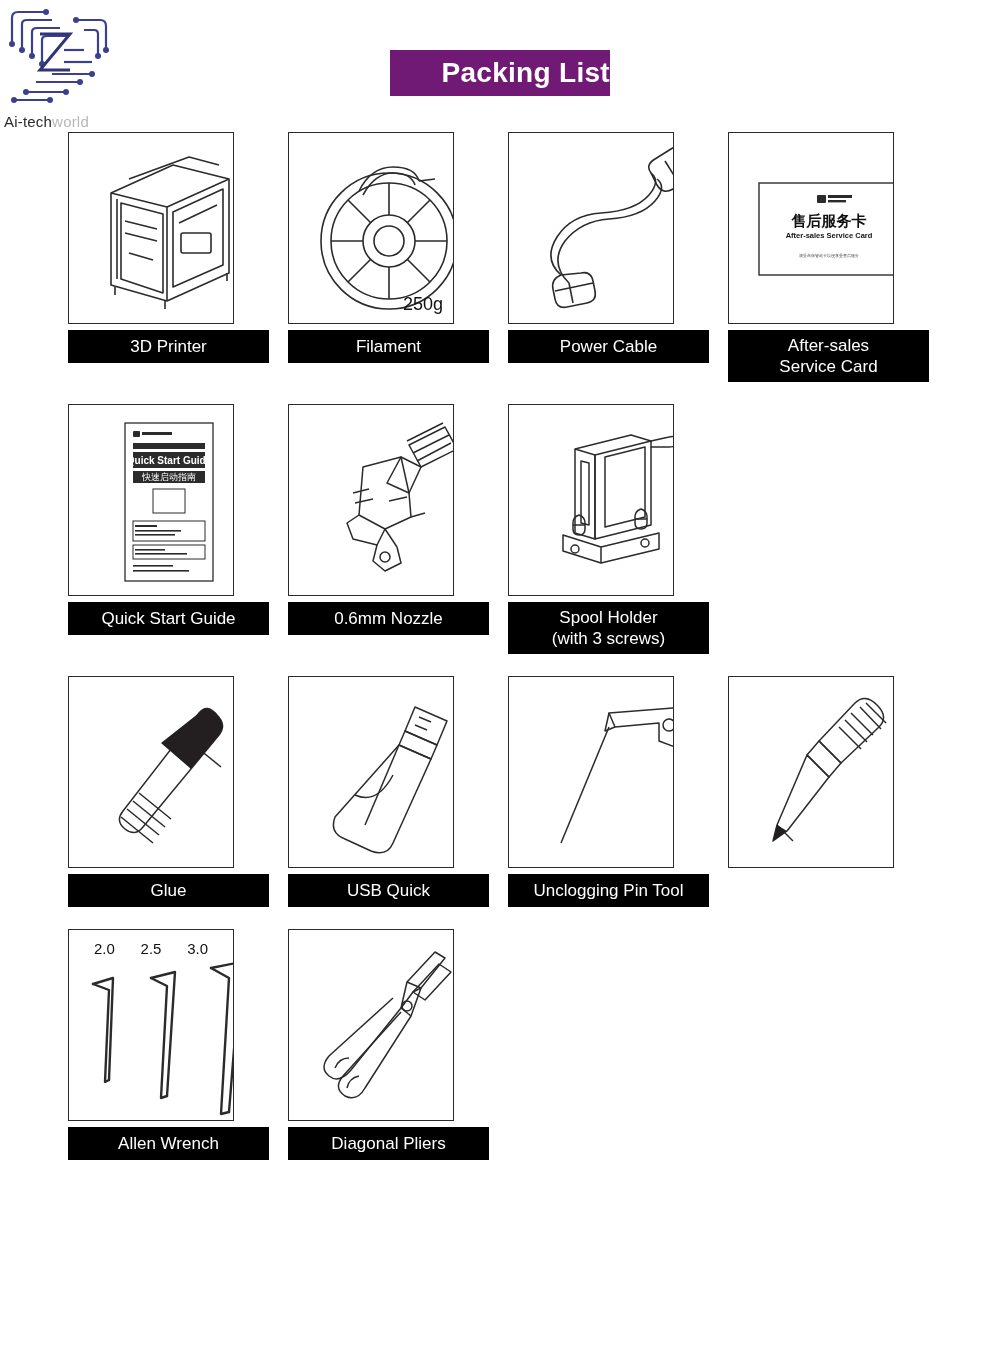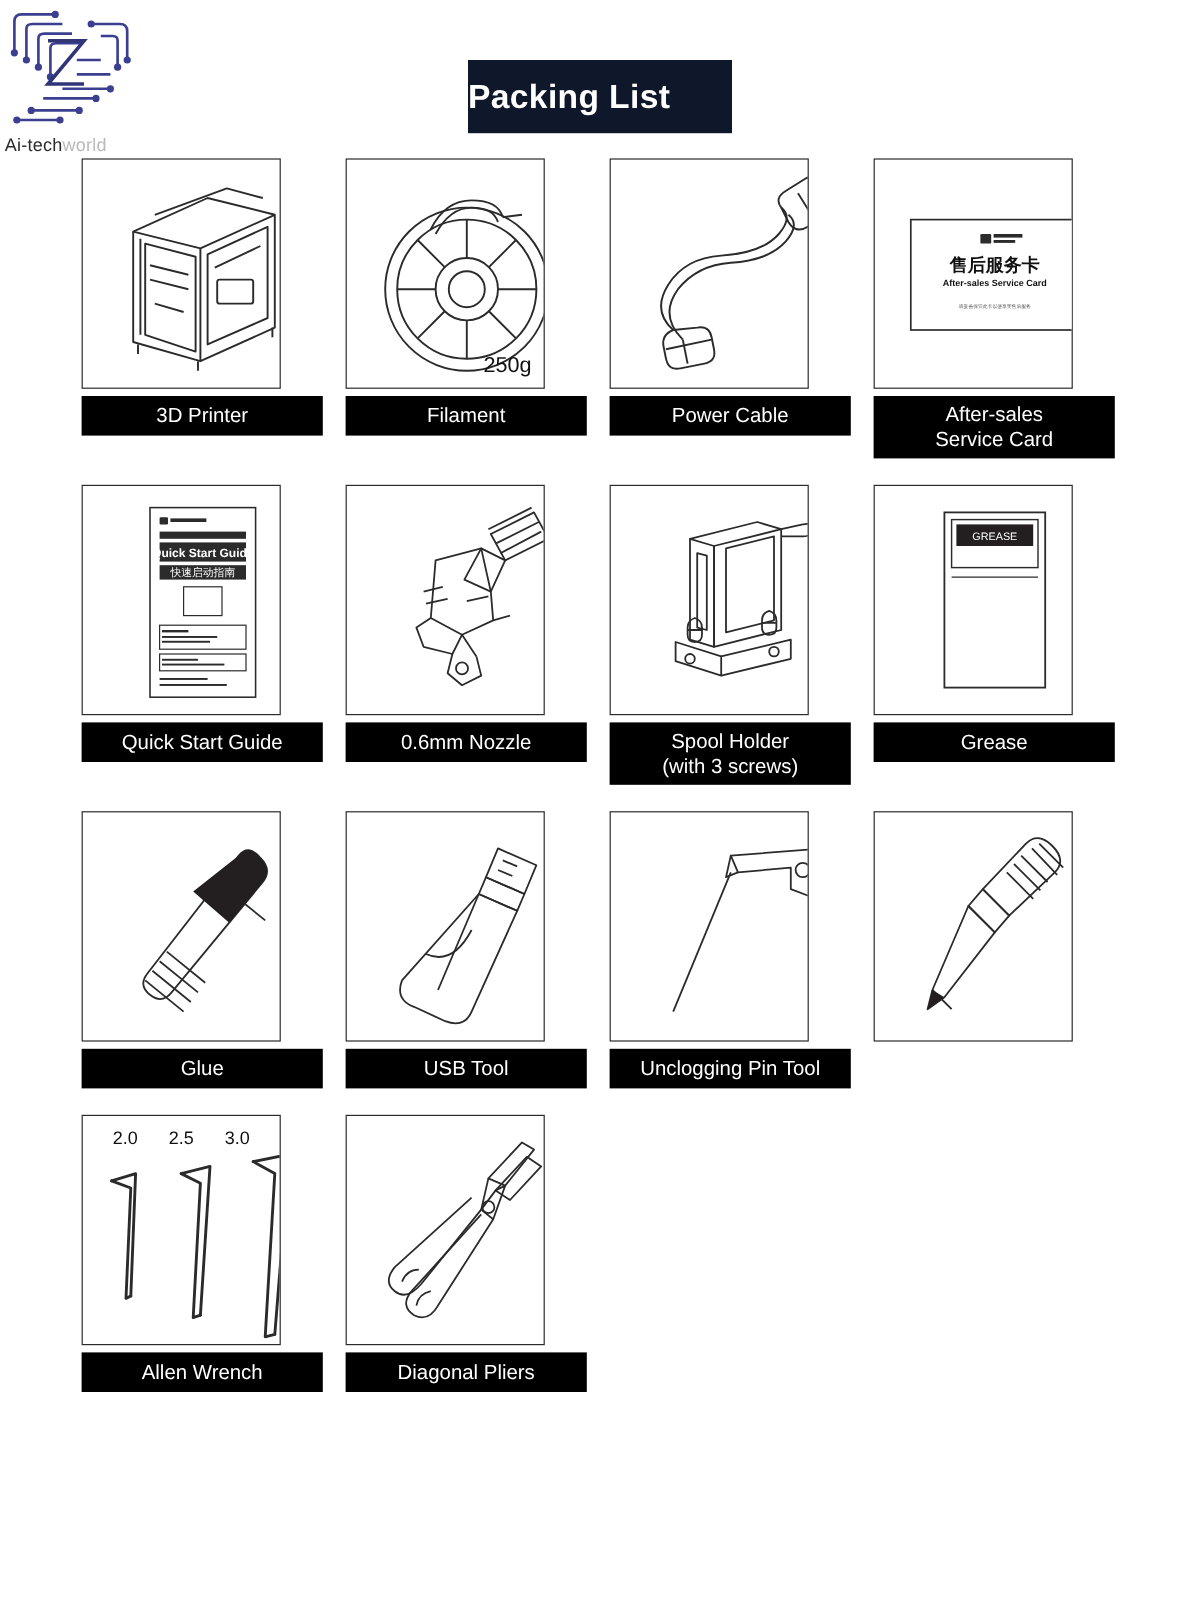--- a/index.html
+++ b/index.html
@@ -36,25 +36,25 @@
   }
   .logo-text .dark { color:#2b2b2b; }
   .logo-text .light { color:#b9b9b9; }
 
   
   .title-bar {
     position: absolute;
     left: 390px;
     top: 50px;
     width: 220px;
-    height: 61px;
-    background: #0f172a;
+    height: 46px;
+    background: #701a75;
     display: flex;
     align-items: center;
-    justify-content: flex-start;
+    justify-content: flex-end;
   }
   .title-bar span {
     color: #ffffff;
     font-size: 28px;
     font-weight: bold;
     letter-spacing: .3px;
   }
 
   
   .grid {
@@ -336,34 +336,20 @@
             <path d="M64 120 l12 0 M126 114 l12 0"></path>
           </g>
         </svg>
       </div>
       <div class="label two-line">
         <span style="white-space:pre-line">Spool Holder
 (with 3 screws)</span>
       </div>
     </div>
 
-    <div class="cell">
-      <div class="thumb">
-        <svg width="199" height="192" viewBox="0 0 199 192">
-          <rect x="58" y="22" width="84" height="146" fill="#fff" stroke="#2b2b2b" stroke-width="1.5"></rect>
-          <rect x="64" y="28" width="72" height="40" fill="#fff" stroke="#2b2b2b" stroke-width="1.2"></rect>
-          <rect x="68" y="32" width="64" height="18" fill="#231f20"></rect>
-          <text x="100" y="45" font-family="'Liberation Sans',sans-serif" font-size="9" fill="#fff" text-anchor="middle">GREASE</text>
-          <g fill="none" stroke="#2b2b2b" stroke-width="1">
-            <path d="M64 76 L136 76"></path>
-          </g>
-        </svg>
-      </div>
-      <div class="label">Grease</div>
-    </div>
   </div>
 
   <div class="row">
 
     <div class="cell">
       <div class="thumb">
         <svg width="199" height="192" viewBox="0 0 199 192">
           <g fill="none" stroke="#2b2b2b" stroke-width="1.5" stroke-linejoin="round">
             <path d="M148 38 q10 10 2 20 L74 150 q-8 10 -18 2 q-10 -8 -2 -18 L130 36 q8 -10 18 2 z"></path>
             <path d="M120 64 L152 90"></path>
@@ -382,21 +368,21 @@
           <g fill="none" stroke="#2b2b2b" stroke-width="1.5" stroke-linejoin="round">
             <path d="M126 30 L158 44 L148 68 L116 54 Z"></path>
             <path d="M130 40 L142 45 M126 48 L138 53"></path>
             <path d="M116 54 L148 68 L142 82 L110 68 Z"></path>
             <path d="M110 68 L142 82 L104 166 q-6 14 -22 8 L56 162 q-16 -6 -10 -22 Z"></path>
             <path d="M66 118 q22 10 38 -20"></path>
             <path d="M110 68 L76 148"></path>
           </g>
         </svg>
       </div>
-      <div class="label">USB Tool</div>
+      <div class="label">USB Quick</div>
     </div>
 
     <div class="cell">
       <div class="thumb">
         <svg width="199" height="192" viewBox="0 0 199 192">
           <g fill="none" stroke="#2b2b2b" stroke-width="1.5" stroke-linejoin="round">
             <path d="M100 36 L178 30 L176 60 Q176 70 166 70 L150 64 L150 46 L106 50 Z"></path>
             <path d="M100 36 L96 54 L106 50"></path>
             <circle cx="160" cy="48" r="6"></circle>
             <path d="M100 50 L52 166"></path>

